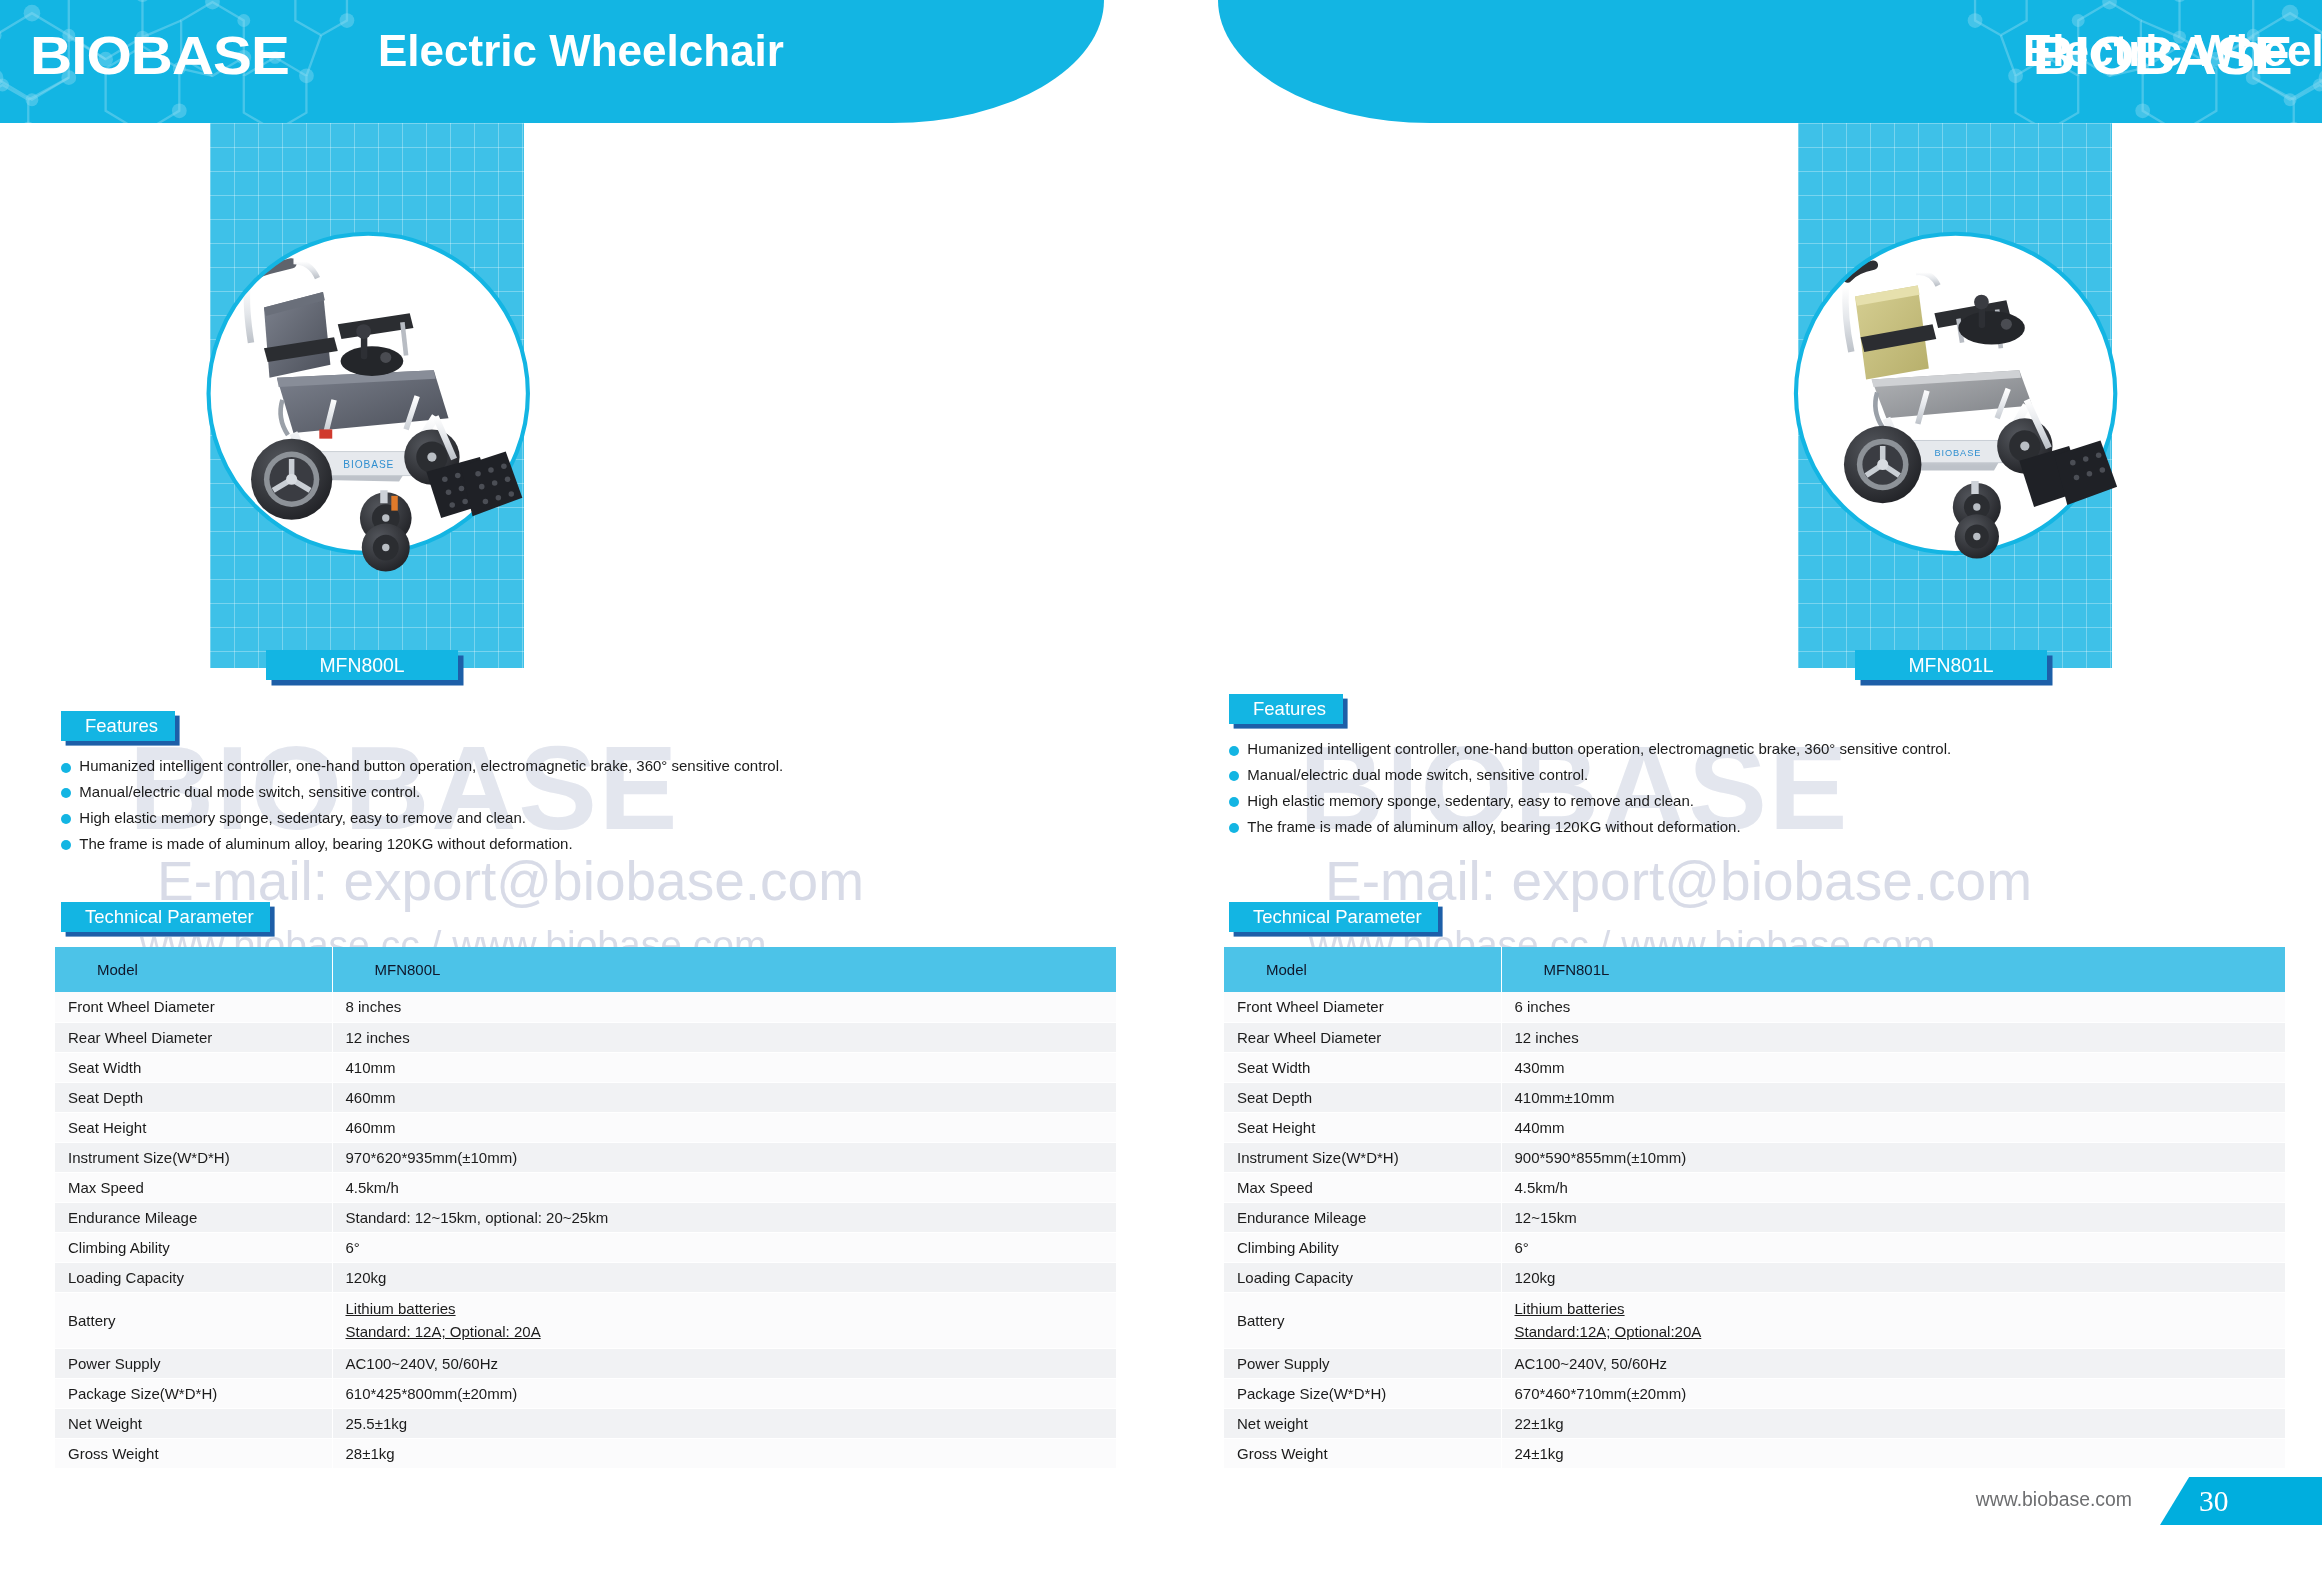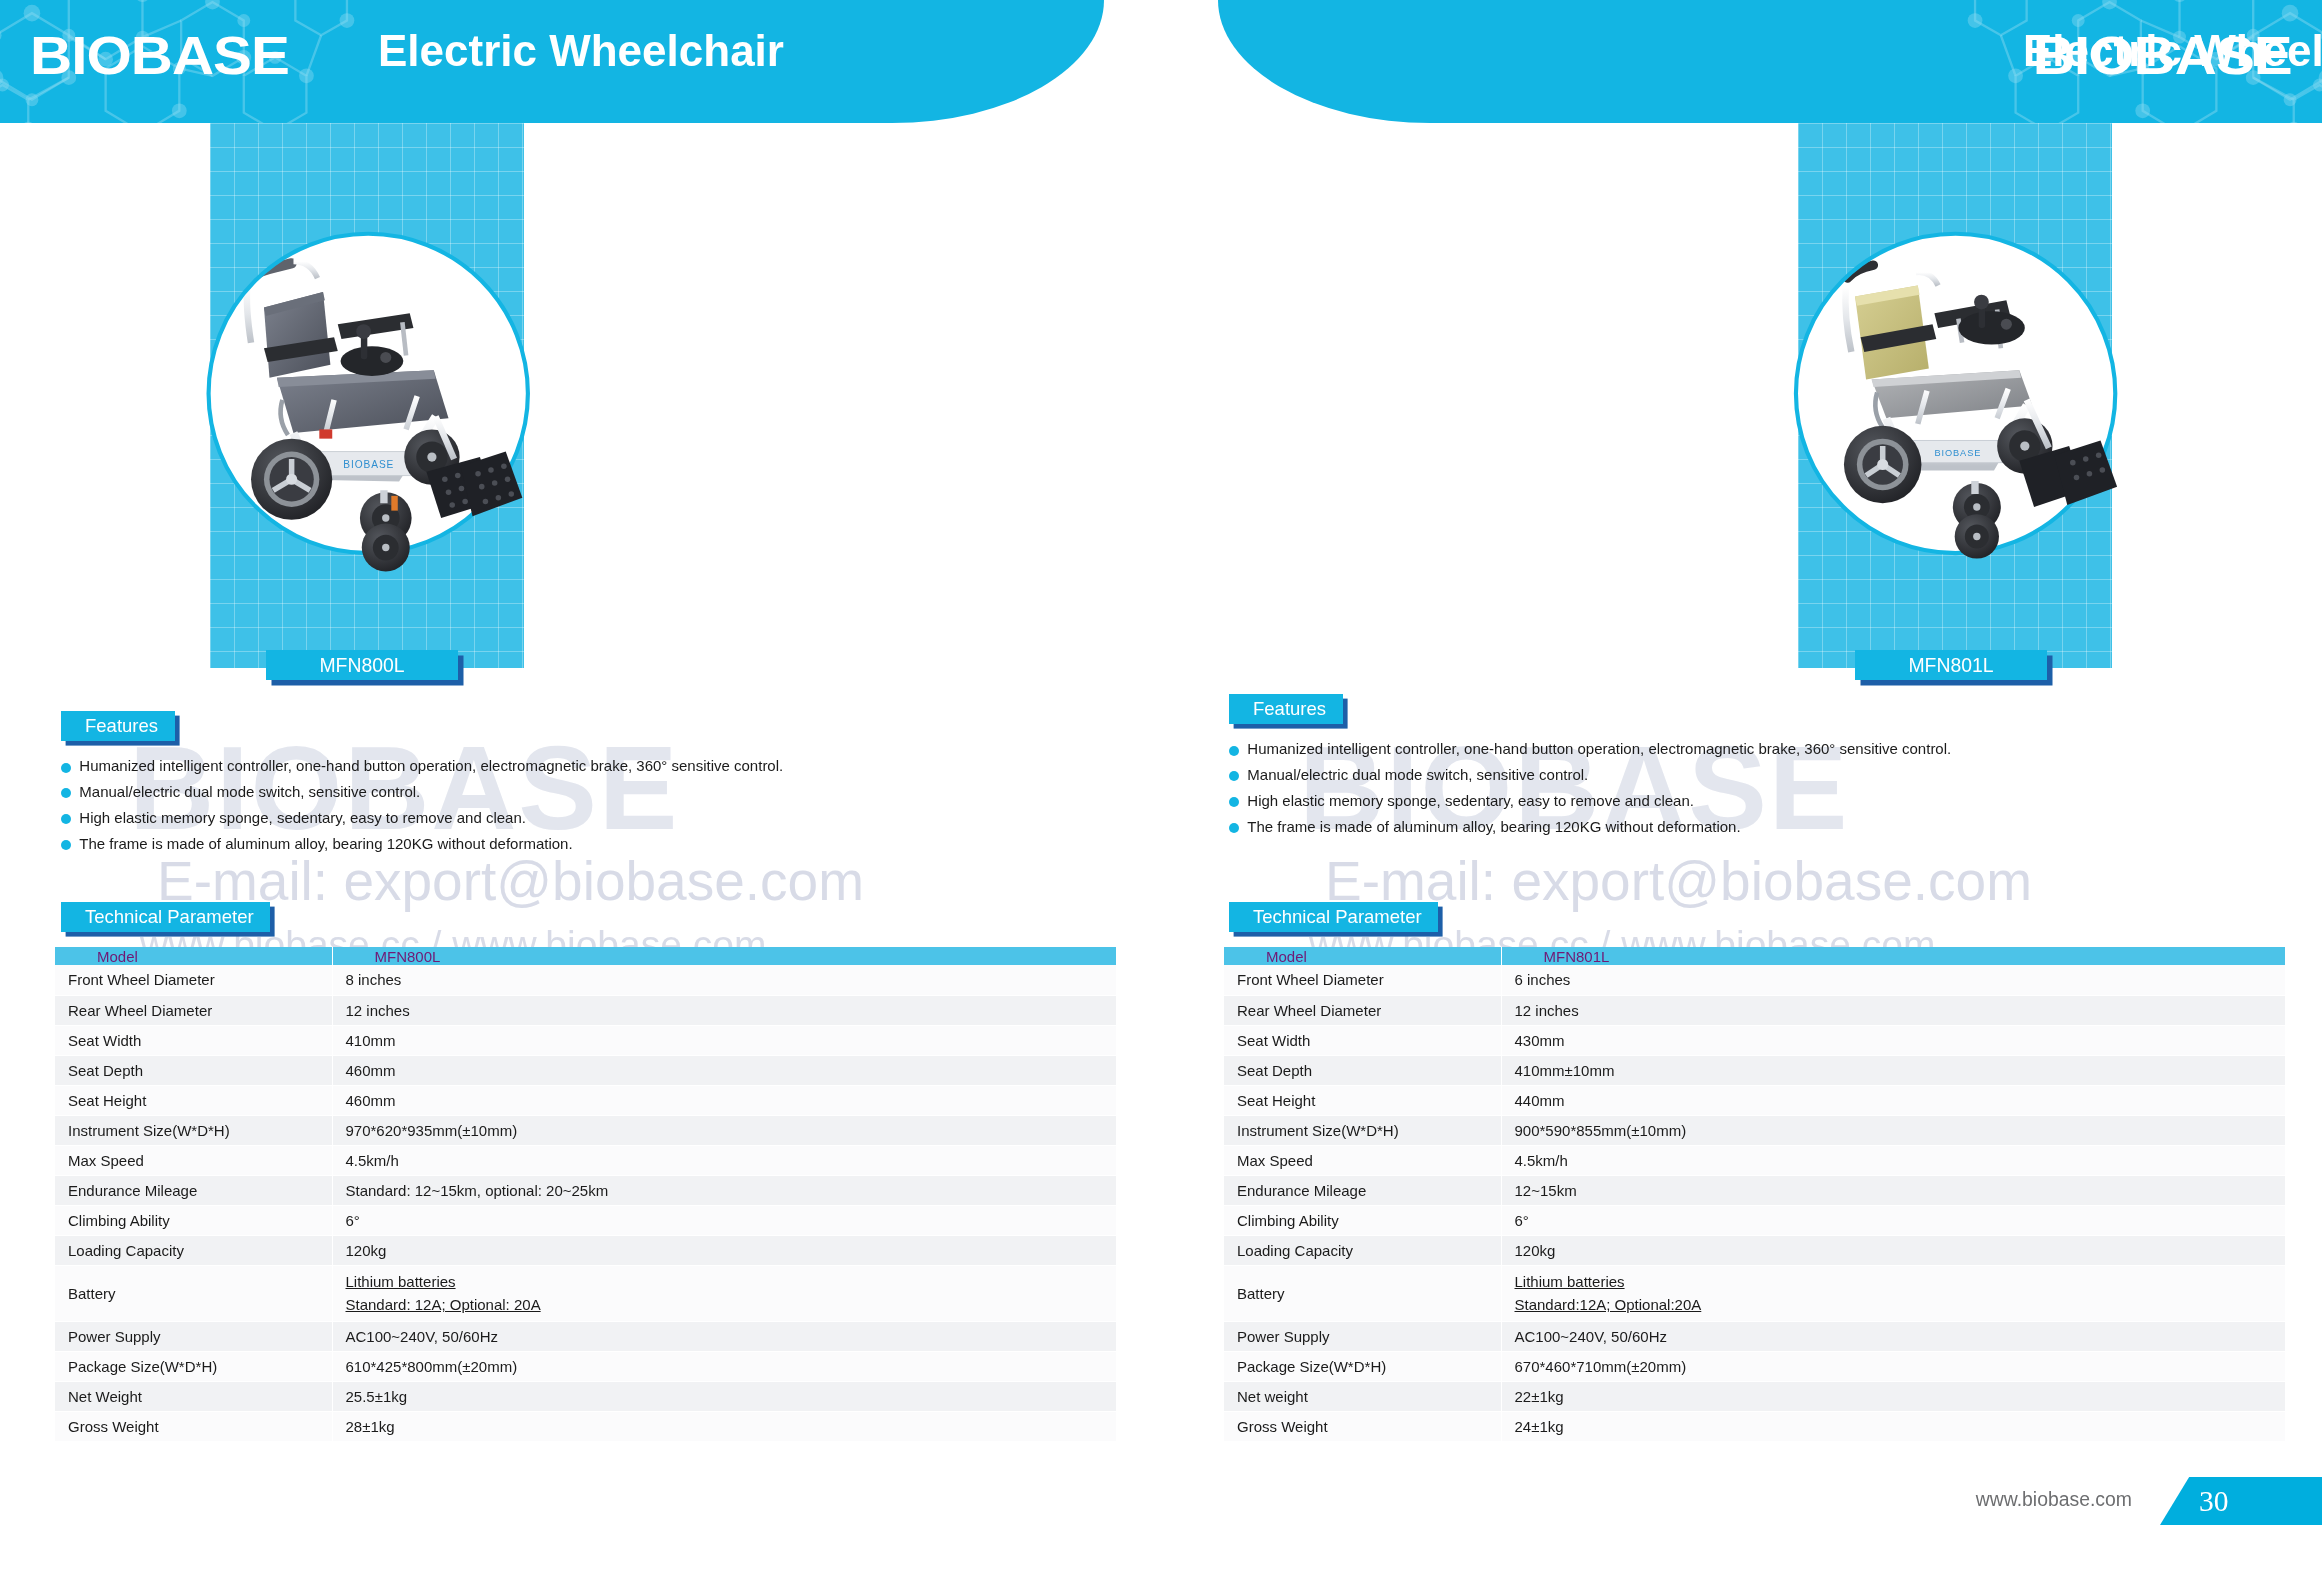--- a/index.html
+++ b/index.html
@@ -122,21 +122,21 @@
   }
   .spec-table col.c1 { width: 277px; }
   .spec-table col.c2 { width: 784px; }
   .spec-table th, .spec-table td {
     font-size: 15px; color: #1b1b1b;
     text-align: left; font-weight: normal;
     padding: 0 0 0 13px; height: 30px; vertical-align: middle;
     border-right: 0.9px solid #ffffff;
   }
   .spec-table thead th {
-    background: #4cc3e8; color: #701a75; height: 18px; padding-left: 42px;
+    background: #4cc3e8; color: #0f172a; height: 45px; padding-left: 42px;
   }
   .spec-table tbody tr.odd  td { background: #fbfbfc; }
   .spec-table tbody tr.even td { background: #f1f2f4; }
   .spec-table tbody td { border-bottom: 0.9px solid #ffffff; }
   .spec-table td.multi { line-height: 23px; padding-top: 4.6px; padding-bottom: 4.6px; height: auto; text-decoration: underline; }
 
   
   .footer { position: absolute; bottom: 0; left: 0; width: 1161px; height: 110px; }
   .foot-num {
     position: absolute; top: 0; height: 48px; width: 162px;

